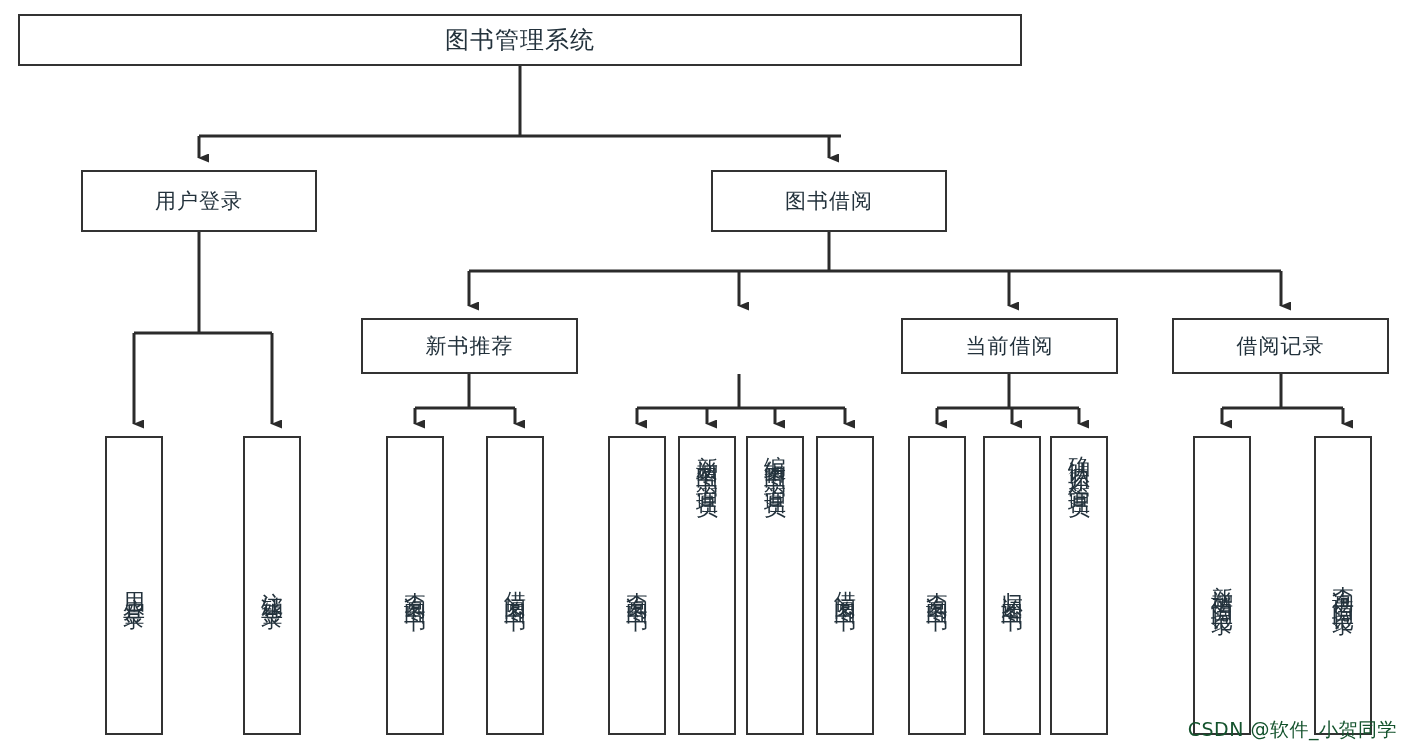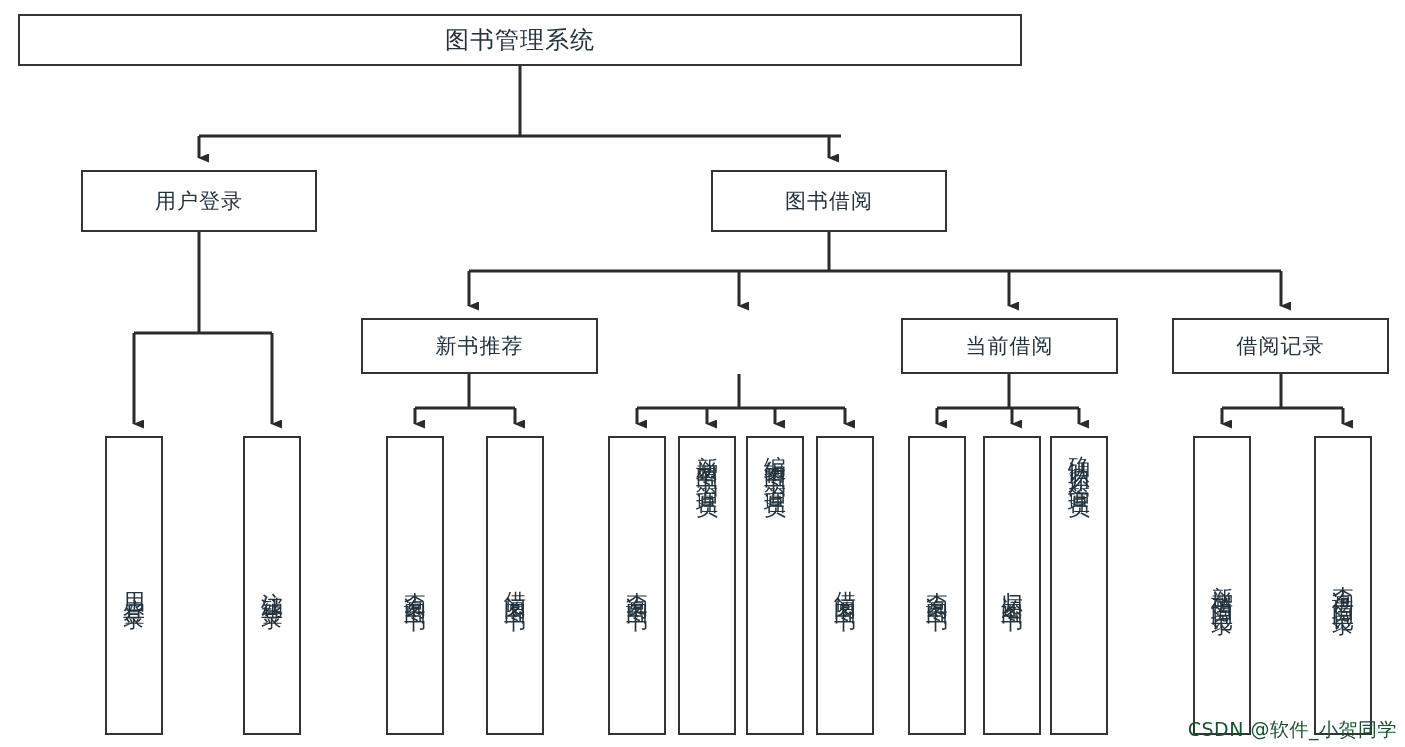--- a/index.html
+++ b/index.html
@@ -136,21 +136,21 @@
     <span>图书管理系统</span>
   </div>
 
   <div class="node-box level1" style="left:81px; top:170px; width:236px; height:62px;">
     <span>用户登录</span>
   </div>
   <div class="node-box level1" style="left:711px; top:170px; width:236px; height:62px;">
     <span>图书借阅</span>
   </div>
 
-  <div class="node-box level2" style="left:361px; top:318px; width:237px; height:56px;">
+  <div class="node-box level2" style="left:361px; top:318px; width:217px; height:56px;">
     <span>新书推荐</span>
   </div>
   <div class="node-box level2" style="left:901px; top:318px; width:217px; height:56px;">
     <span>当前借阅</span>
   </div>
   <div class="node-box level2" style="left:1172px; top:318px; width:217px; height:56px;">
     <span>借阅记录</span>
   </div>
 
   <div class="node-box leaf leaf-mid" style="left:105px; top:436px; width:58px; height:299px; align-items:center;">

